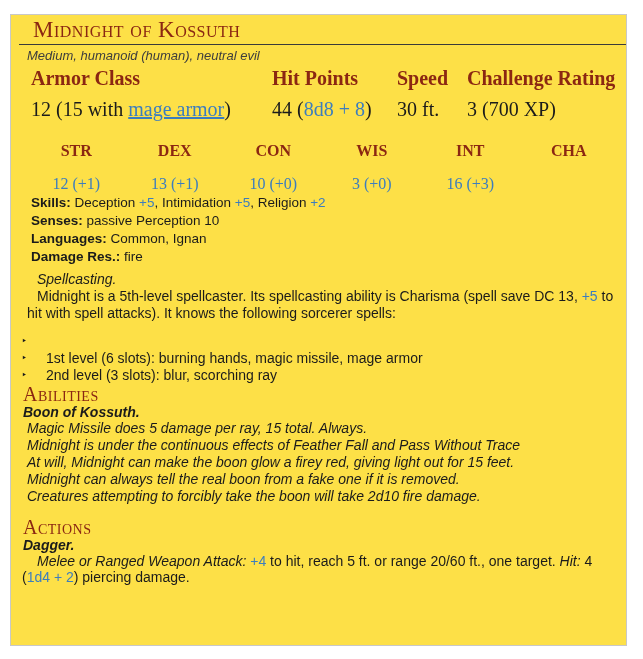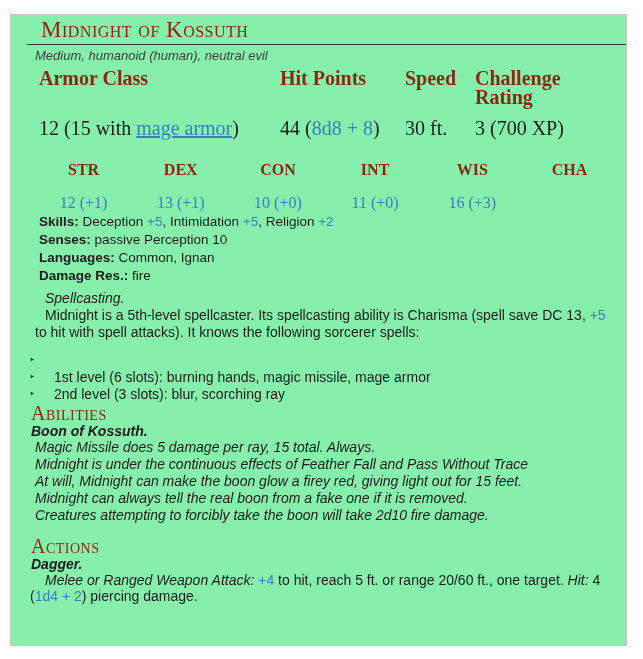--- a/index.html
+++ b/index.html
@@ -3,22 +3,22 @@
 <meta charset="utf-8">
 <style>
   html,body { margin:0; padding:0; }
   body {
     width:643px; height:659px; background:#ffffff; position:relative;
     font-family:"Liberation Sans", sans-serif; color:#1b1b1b;
     -webkit-font-smoothing:antialiased;
   }
   .statblock {
     position:absolute; left:10px; top:14px; width:617px; height:632px;
-    box-sizing:border-box; border:1px solid #c8c8c8; background:#86efac;
-    padding:4px 8px 0 24px;
+    box-sizing:border-box; border:1px solid #c8c8c8; background:#fde047;
+    padding:4px 8px 0 16px;
   }
   .title {
     margin:0; padding-left:6px; font-family:"Liberation Serif", serif;
     font-variant:small-caps; font-weight:normal; font-size:23px; line-height:22px;
     color:#8B2712; letter-spacing:0.5px;
   }
   .rule { height:0; border-top:1px solid #3a3a3a; margin:3px -8px 0 -8px; }
   .subtitle { margin:3px 0 0 0; font-style:italic; font-size:13px; line-height:15px; color:#3d3d3d; }
 
   .stats {
@@ -76,28 +76,28 @@
     <div class="val"><span>12 (15 with </span><a class="dictlink">mage armor</a><span>)</span></div>
     <div class="val"><span>44 (</span><span class="blue">8d8 + 8</span><span>)</span></div>
     <div class="val">30 ft.</div>
     <div class="val">3 (700 XP)</div>
   </div>
 
   <div class="abilities-table">
     <div class="lbl">STR</div>
     <div class="lbl">DEX</div>
     <div class="lbl">CON</div>
+    <div class="lbl">WIS</div>
     <div class="lbl">INT</div>
-    <div class="lbl">WIS</div>
     <div class="lbl">CHA</div>
 
     <div class="val">12 (+1)</div>
     <div class="val">13 (+1)</div>
     <div class="val">10 (+0)</div>
-    <div class="val">11 (+0)</div>
+    <div class="val">3 (+0)</div>
     <div class="val">16 (+3)</div>
   </div>
 
   <p class="trait"><b>Skills:</b><span> Deception </span><span class="blue">+5</span><span>, Intimidation </span><span class="blue">+5</span><span>, Religion </span><span class="blue">+2</span></p>
 
   <p class="trait"><b>Senses:</b><span> passive Perception 10</span></p>
 
   <p class="trait"><b>Languages:</b><span> Common, Ignan</span></p>
 
   <p class="trait"><b>Damage Res.:</b><span> fire</span></p>

